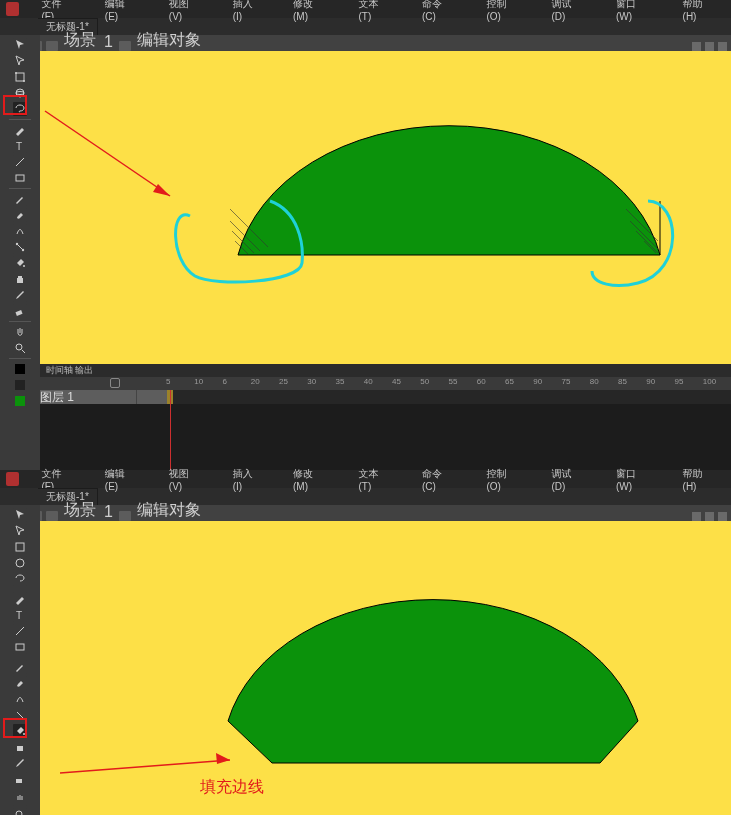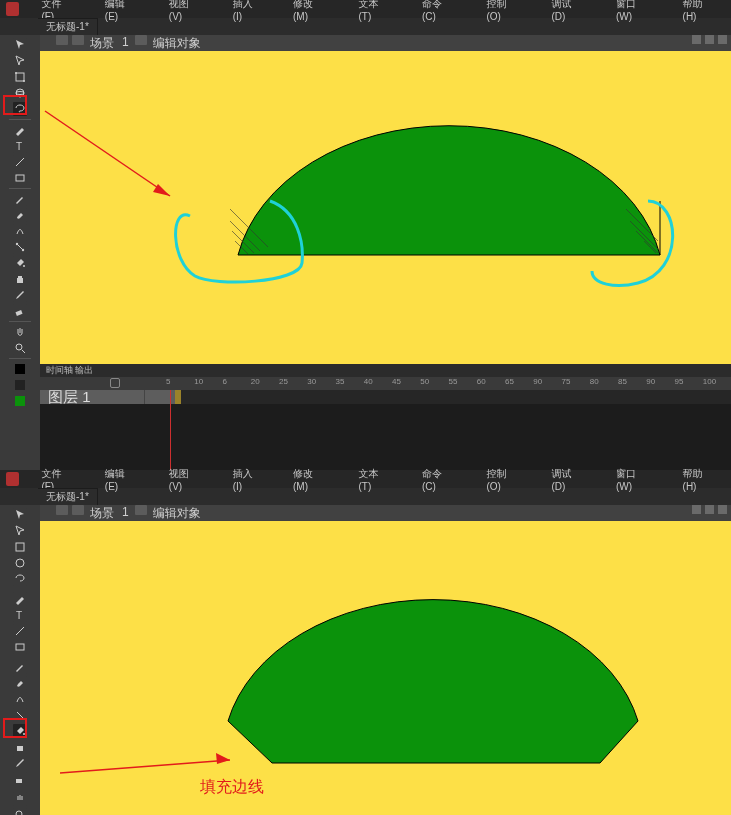--- a/index.html
+++ b/index.html
@@ -5,21 +5,21 @@
   html,body{margin:0;padding:0;background:#fff;font-family:"Microsoft YaHei",Arial,sans-serif;width:731px}
   .flash-panel{position:relative;background:#262626}
   .panel-a{height:470px}
   .panel-b{height:345px}
   
   .menubar{height:18px;background:#262626;display:flex;align-items:center;font-size:10px;color:#c8c8c8}
   .menubar .fl{width:14px;height:14px;background:#b03030;margin:2px 6px;border-radius:2px}
   .menubar .mi{margin:0 16px;cursor:default}
   .tabbar{height:17px;background:#2c2c2c;display:flex;align-items:flex-start;padding-left:38px}
   .tabbar .tab{font-size:10px;color:#c8c8c8;background:#2c2c2c;padding:1px 8px;border-right:1px solid #1c1c1c;border-top:1px solid #1c1c1c}
-  .scenebar{height:16px;background:#414141;display:flex;align-items:flex-start;padding-left:54px;font-size:12px;color:#cfcfcf;position:relative}
+  .scenebar{height:16px;background:#414141;display:flex;align-items:flex-end;padding-left:28px;font-size:16px;color:#cfcfcf;position:relative}
   .scenebar .sclab{margin:0 4px}
   .scenebar .sicon{width:12px;height:10px;background:#5c5c5c;margin:0 2px;border-radius:1px}
   .scenebar .right-ico{position:absolute;right:4px;display:flex;gap:4px}
   .scenebar .right-ico span{width:9px;height:9px;background:#6a6a6a}
   
   .toolcol{position:absolute;left:0;width:40px;background:#3a3a3a;display:flex;flex-direction:column;align-items:center;padding-top:2px}
   .panel-a .toolcol{top:35px;height:435px}
   .panel-b .toolcol{top:35px;height:310px}
   .toolcol .divbar{width:22px;height:1px;background:#555;margin:2px 0}
   .toolcol .two{display:flex;flex-direction:column;align-items:center;width:20px}
@@ -33,21 +33,21 @@
   .panel-b .stage{top:51px;height:294px}
   
   .timeline{position:absolute;left:40px;right:0;bottom:0;height:106px;background:#2b2b2b;font-size:9px;color:#bbb}
   .timeline .tltab{height:13px;display:flex;align-items:center;padding-left:6px}
   .timeline .tltab span{margin-right:2px;font-size:9px}
   .timeline .hdr{height:13px;background:#3a3a3a;position:relative}
   .timeline .hdr .lock{position:absolute;left:70px;top:1px;width:8px;height:8px;border:1px solid #888;border-radius:2px}
   .timeline .hdr .ticks{position:absolute;left:126px;right:0;top:0;height:13px;overflow:hidden;display:flex}
   .timeline .hdr .ticks span{width:30px;font-size:8px;color:#999;text-align:left}
   .timeline .layer{height:14px;display:flex;align-items:center}
-  .timeline .layer .lname{width:96px;background:#5d5d5d;height:30px;display:flex;align-items:center;padding-left:8px;font-size:15px;color:#ddd}
+  .timeline .layer .lname{width:96px;background:#5d5d5d;height:30px;display:flex;align-items:center;padding-left:0;font-size:12px;color:#ddd}
   .timeline .layer .lflags{width:30px;height:14px;background:#5d5d5d;border-left:1px solid #444}
   .timeline .layer .frames{flex:1;height:14px;background:#262626;position:relative}
   .timeline .layer .frames .kf{position:absolute;left:0;top:0;width:6px;height:14px;background:#9a822a}
   .timeline .playh{position:absolute;top:26px;bottom:0;width:1px;background:#cc2f2f}
   .panel-a .timeline .playh{left:130px}
   .timeline .track{position:absolute;left:0;right:0;top:40px;bottom:0;background:#1c1c1c}
   
   .anno-text{position:absolute;font-size:16px;color:#e21b1b;font-family:SimSun,serif}
 </style>
 </head>

